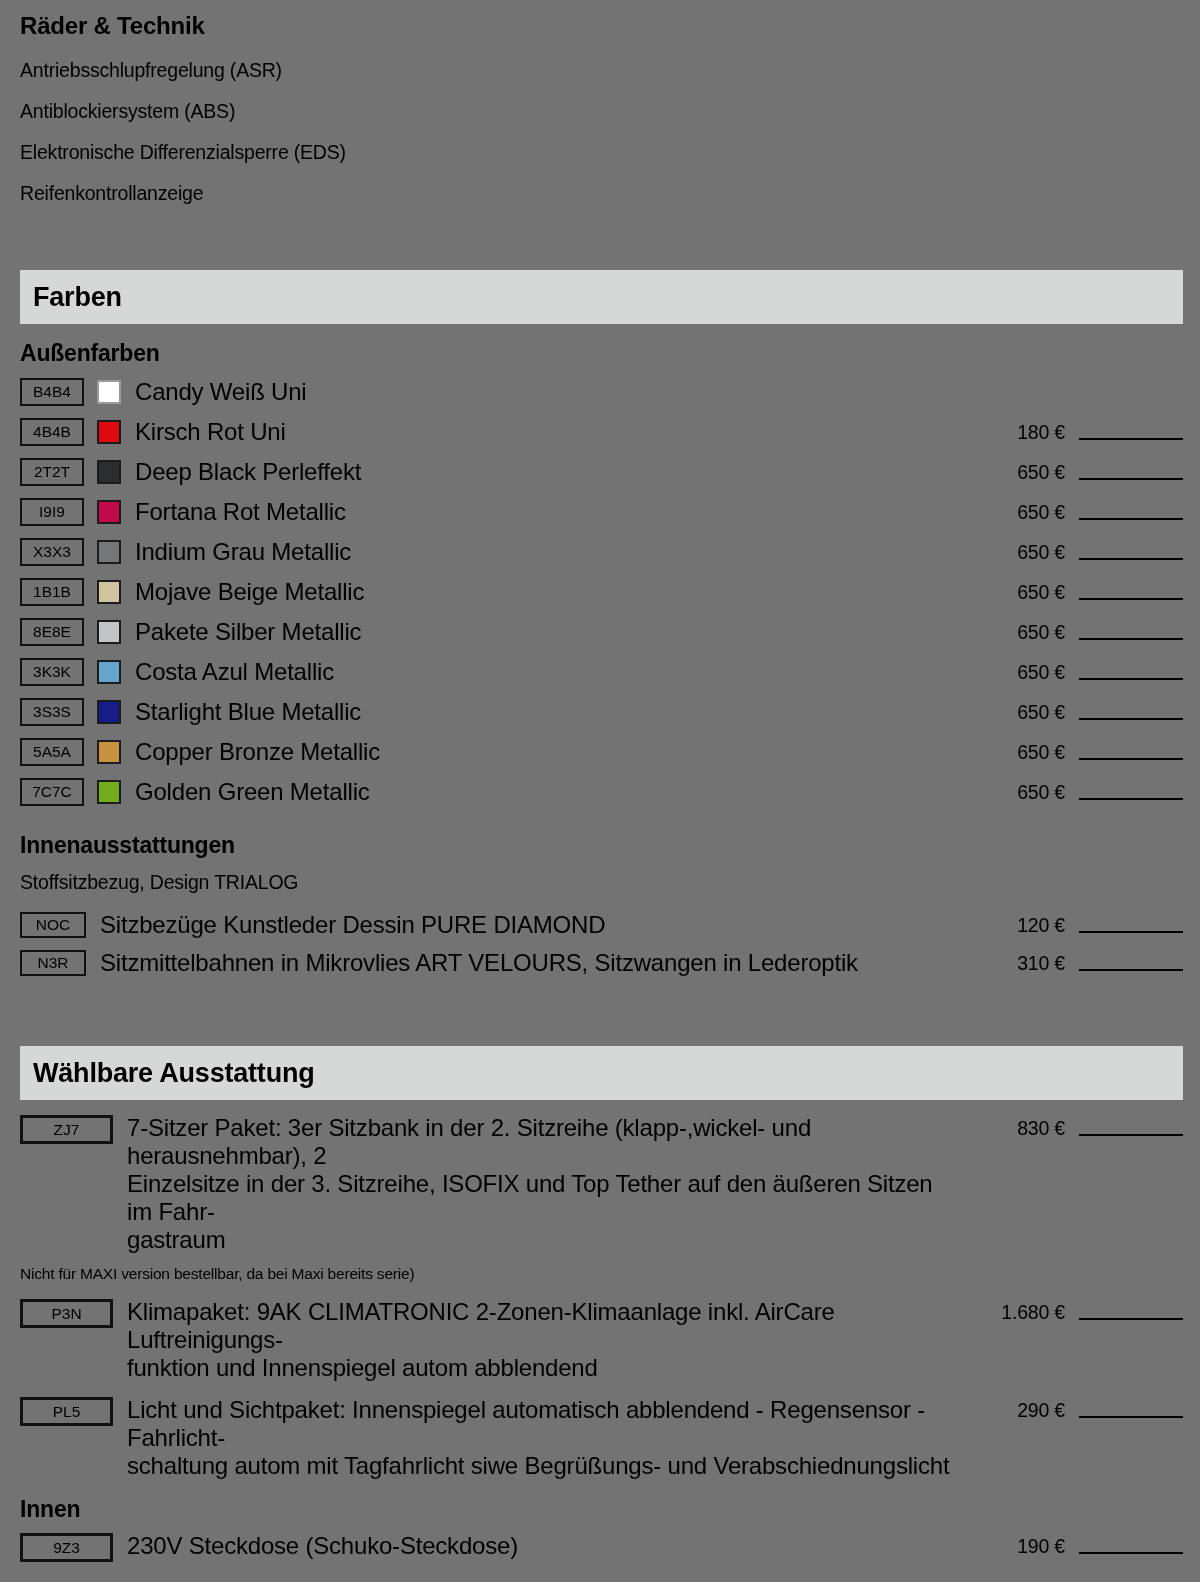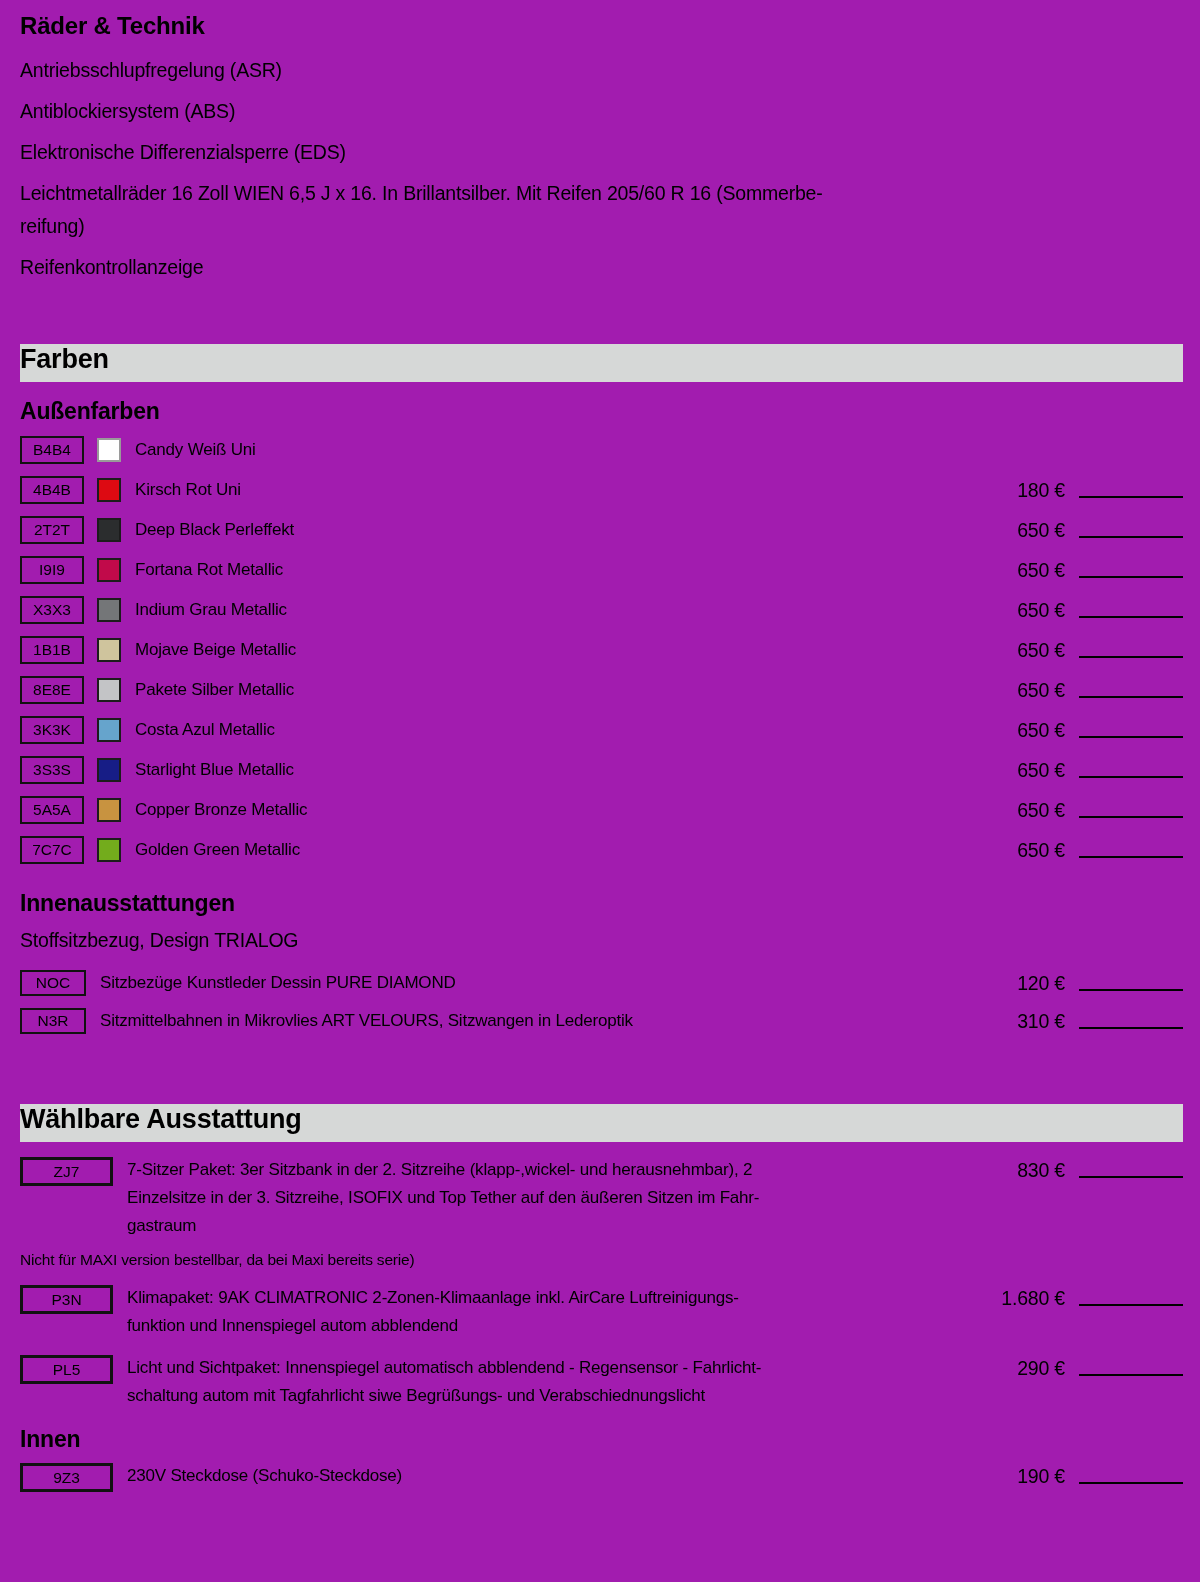--- a/index.html
+++ b/index.html
@@ -1,30 +1,30 @@
 <!DOCTYPE html>
 <html lang="de"><head>
 <meta charset="utf-8">
 <style>
   html,body { margin:0; padding:0; background:#ffffff; }
   body { font-family:"Liberation Sans", sans-serif; color:#000; }
   .page {
     position:relative; width:1200px; height:1582px;
     box-sizing:border-box; padding:12px 17px 0 20px;
-    background:#a21caf; overflow:hidden;
+    background:#737373; overflow:hidden;
     letter-spacing:-0.2px;
   }
   .doc-h1 { font-size:24px; font-weight:bold; margin:0 0 14px 0; }
   .tech-item {
     font-size:19.5px; line-height:33px; margin:0 0 8px 0;
     white-space:pre-line; max-width:960px;
   }
   .section-bar {
-    background:#d6d8d7; height:38px; margin:60px 0 14px 0;
-    display:flex; align-items:flex-start; 
+    background:#d6d8d7; height:54px; margin:60px 0 14px 0;
+    display:flex; align-items:center; padding-left:13px;
     font-size:27px; font-weight:bold;
   }
   .section-bar.mt-lg { margin-top:70px; }
   .sub-h { font-size:23px; font-weight:bold; margin:0 0 10px 0; line-height:30px; }
   .plain-item { font-size:19.5px; line-height:24px; margin:4px 0 18px 0; }
 
   
   .row { display:flex; margin:0 0 12px 0; }
   .row.center { align-items:center; }
   .row.top { align-items:flex-start; margin-bottom:14px; }
@@ -35,43 +35,41 @@
     font-size:15.5px; letter-spacing:0;
   }
   .code-sm { width:64px; height:28px; }           
   .code-md { width:66px; height:26px; }           
   .code-lg { width:93px; height:29px; border-width:3px; margin-top:1px; }
 
   .swatch {
     flex:none; width:24px; height:24px; box-sizing:border-box;
     border:2px solid #222; margin-left:13px;
   }
-  .item-label { flex:1; font-size:17px; line-height:28px; margin-left:14px; padding-right:16px; white-space:pre-line; }
+  .item-label { flex:1; font-size:24px; line-height:28px; margin-left:14px; padding-right:16px; white-space:pre-line; }
   .row.center .item-label { line-height:24px; }
 
   .price { flex:none; width:92px; text-align:right; font-size:19.5px; line-height:28px; }
   .row.center .price { line-height:24px; }
   .fill-line { flex:none; width:104px; height:2px; background:#000; margin-left:14px; }
   .row.center .fill-line { align-self:center; transform:translateY(7px); }
   .row.top .fill-line { margin-top:20px; }
   .spacer-price { flex:none; width:92px; }
 
   .note { font-size:15.5px; line-height:20px; margin:-4px 0 14px 0; }
 </style>
 </head>
 <body>
 
 <div class="page">
 
   <h1 class="doc-h1">Räder &amp; Technik</h1>
   <p class="tech-item">Antriebsschlupfregelung (ASR)</p>
   <p class="tech-item">Antiblockiersystem (ABS)</p>
   <p class="tech-item">Elektronische Differenzialsperre (EDS)</p>
-  <p class="tech-item">Leichtmetallräder 16 Zoll WIEN 6,5 J x 16. In Brillantsilber. Mit Reifen 205/60 R 16 (Sommerbe-
-reifung)</p>
   <p class="tech-item">Reifenkontrollanzeige</p>
 
   <div class="section-bar">
     <span>Farben</span>
   </div>
 
   <h2 class="sub-h">Außenfarben</h2>
 
   <div class="row center">
     <span class="code-badge code-sm">B4B4</span>

